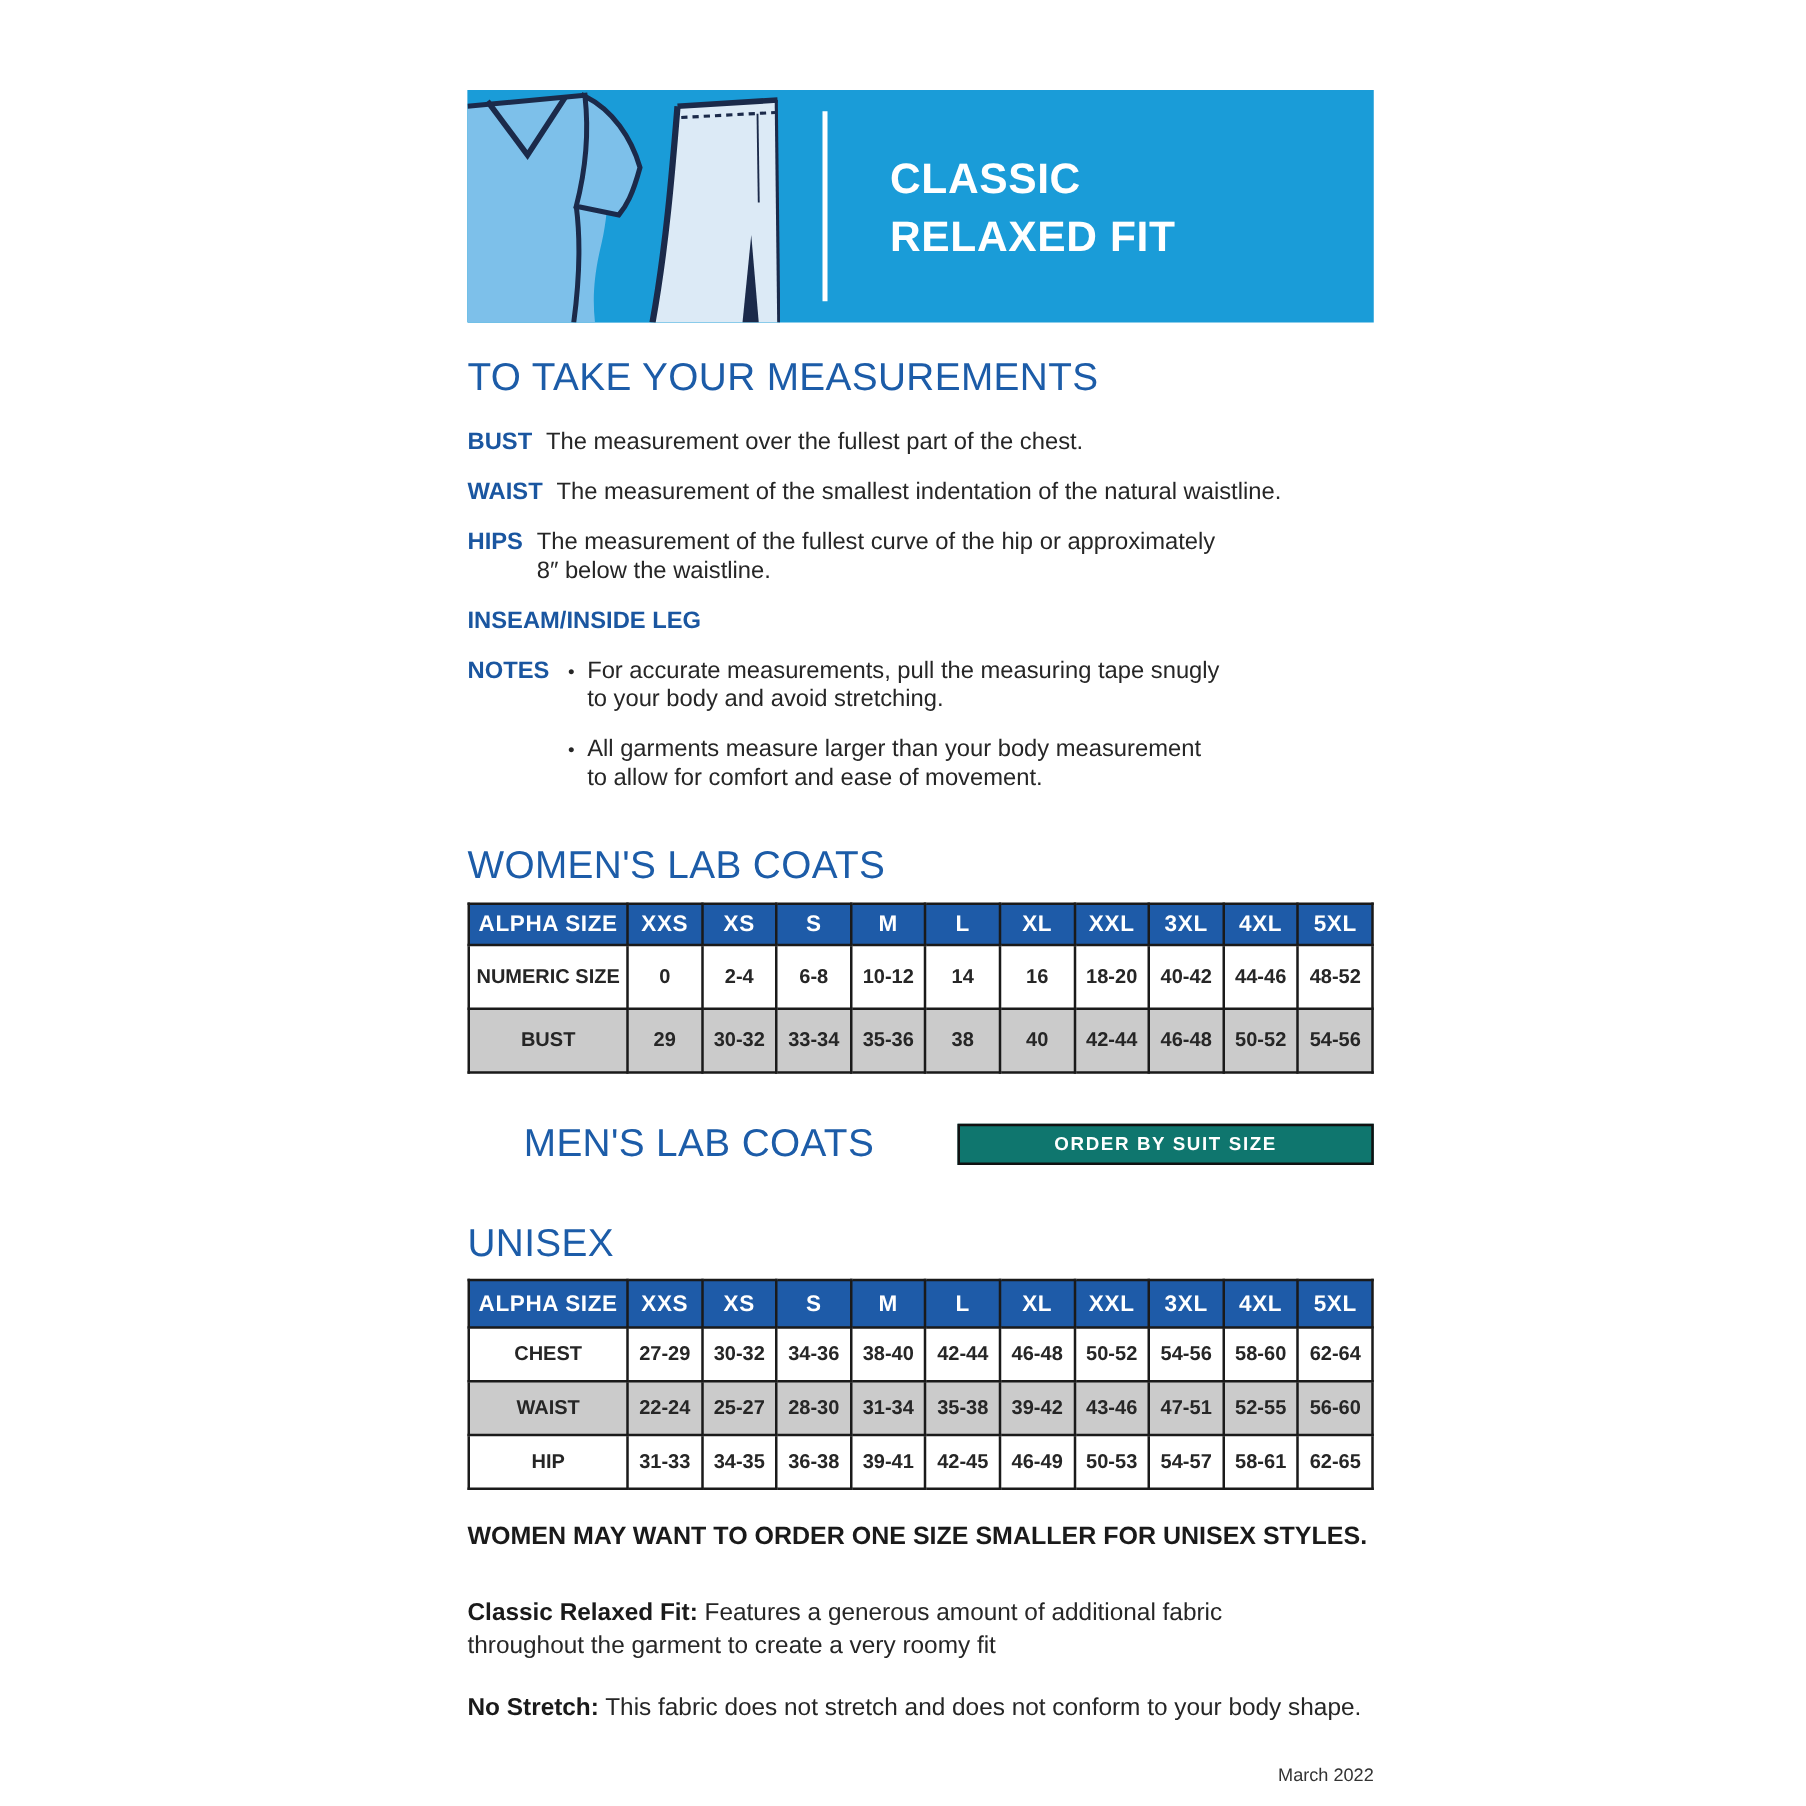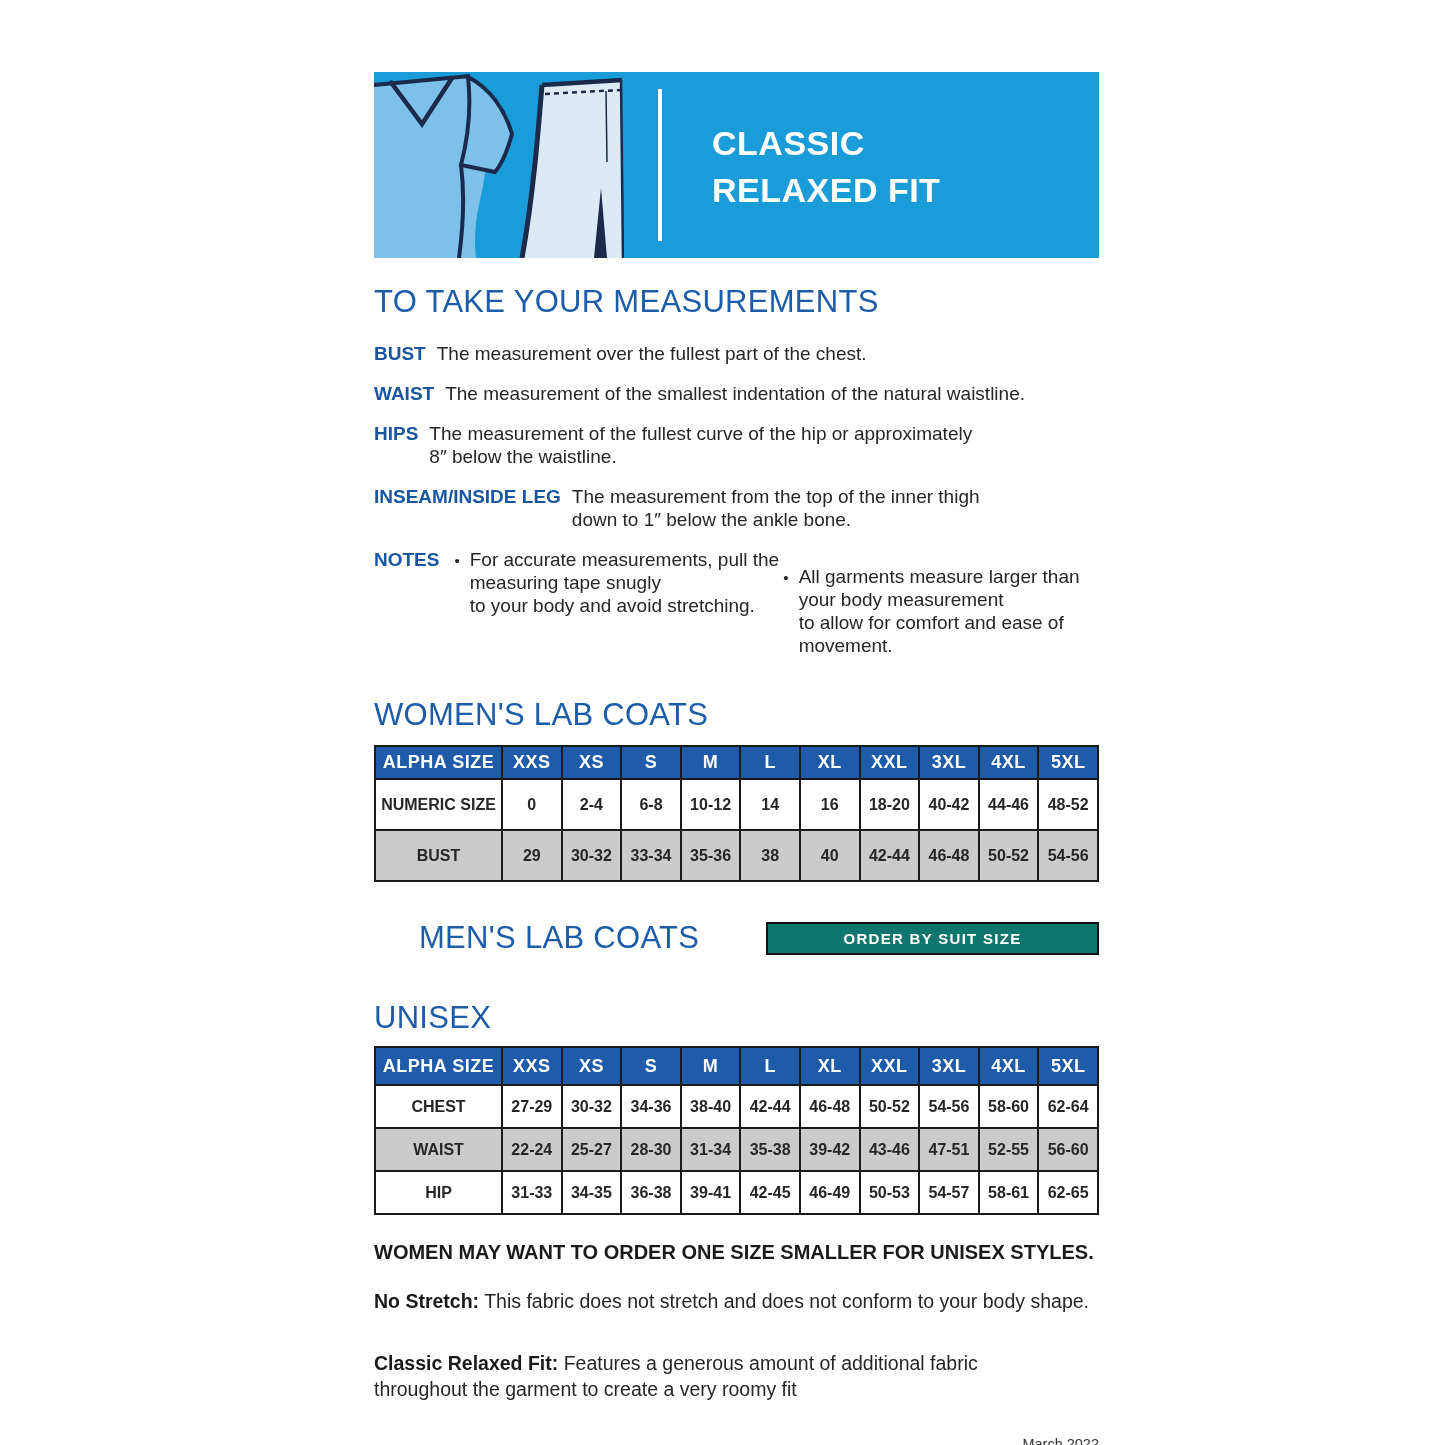--- a/index.html
+++ b/index.html
@@ -30,21 +30,21 @@
 
   
   .section-title {
     color: #1C5CA8; font-size: 31px; font-weight: 400; letter-spacing: 0.3px;
   }
   .measure-title { margin-top: 26px; }
   .measure-list { margin-top: 22px; }
   .m-item { display: flex; margin-bottom: 17px; font-size: 19px; line-height: 23px; }
   .m-label { color: #1A56A0; font-weight: bold; flex-shrink: 0; margin-right: 11px; }
   .m-text { white-space: pre-line; color: #262626; }
-  .m-notes-bullets { display: flex; flex-direction: row; }
+  .m-notes-bullets { display: flex; flex-direction: column; }
   .note-bullet { display: flex; }
   .note-bullet + .note-bullet { margin-top: 17px; }
   .note-bullet::before { content: "\2022"; font-size: 15px; margin: 1px 10px 0 4px; color: #262626; }
 
   
   .table-section-title { margin-top: 40px; }
   table.size-table {
     border-collapse: collapse; table-layout: fixed;
     width: 725px; margin-top: 12px;
     font-size: 16px;
@@ -129,22 +129,20 @@
         <span class="m-label">WAIST</span>
         <div class="m-text">The measurement of the smallest indentation of the natural waistline.</div>
       </div>
       <div class="m-item">
         <span class="m-label">HIPS</span>
         <div class="m-text">The measurement of the fullest curve of the hip or approximately
 8″ below the waistline.</div>
       </div>
       <div class="m-item">
         <span class="m-label">INSEAM/INSIDE LEG</span>
-        <div class="m-text">The measurement from the top of the inner thigh
-down to 1″ below the ankle bone.</div>
       </div>
       <div class="m-item">
         <span class="m-label">NOTES</span>
         <div class="m-notes-bullets">
           <div class="note-bullet">
             <div class="m-text">For accurate measurements, pull the measuring tape snugly
 to your body and avoid stretching.</div>
           </div>
           <div class="note-bullet">
             <div class="m-text">All garments measure larger than your body measurement
@@ -260,19 +258,19 @@
             <td>46-49</td>
             <td>50-53</td>
             <td>54-57</td>
             <td>58-61</td>
             <td>62-65</td>
           </tr>
         </tbody>
       </table>
 
     <p class="order-note">WOMEN MAY WANT TO ORDER ONE SIZE SMALLER FOR UNISEX STYLES.</p>
-    <p class="note-para note-stretch"><b>No Stretch:</b> <span class="note-text">This fabric does not stretch and does not conform to your body shape.</span></p>
     <p class="note-para note-fit"><b>Classic Relaxed Fit:</b> <span class="note-text">Features a generous amount of additional fabric
 throughout the garment to create a very roomy fit</span></p>
+    <p class="note-para note-stretch"><b>No Stretch:</b> <span class="note-text">This fabric does not stretch and does not conform to your body shape.</span></p>
 
     <div class="footer-date">March 2022</div>
   </div>
 </div>
 
 </body></html>

